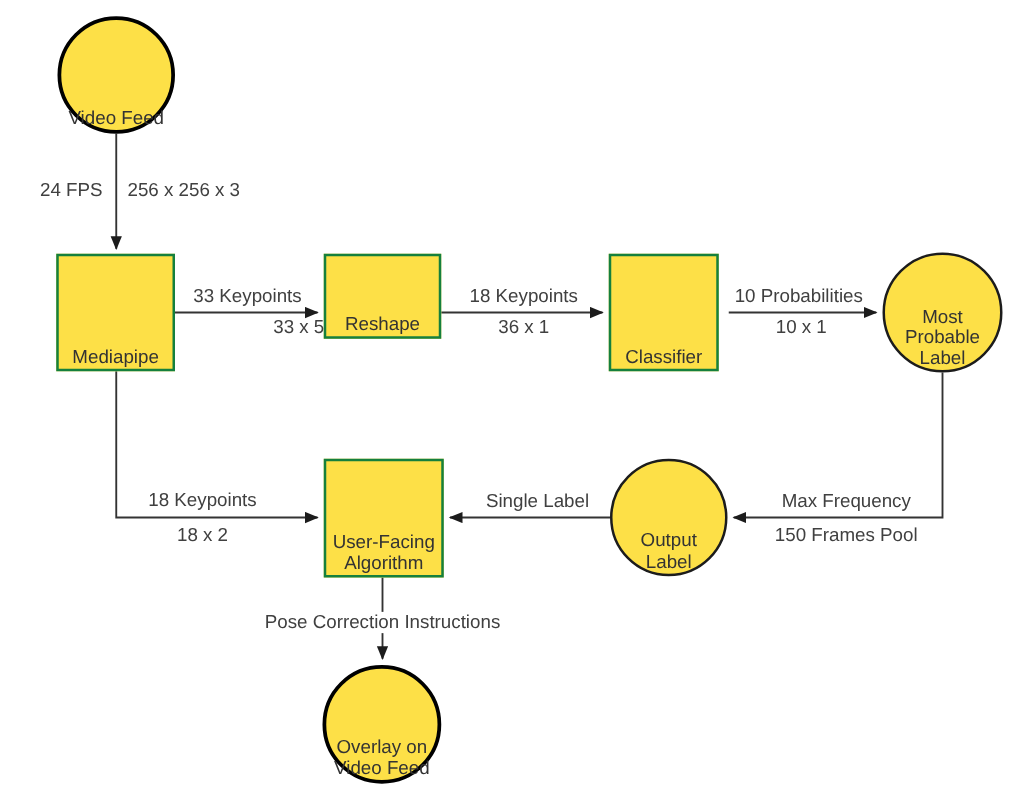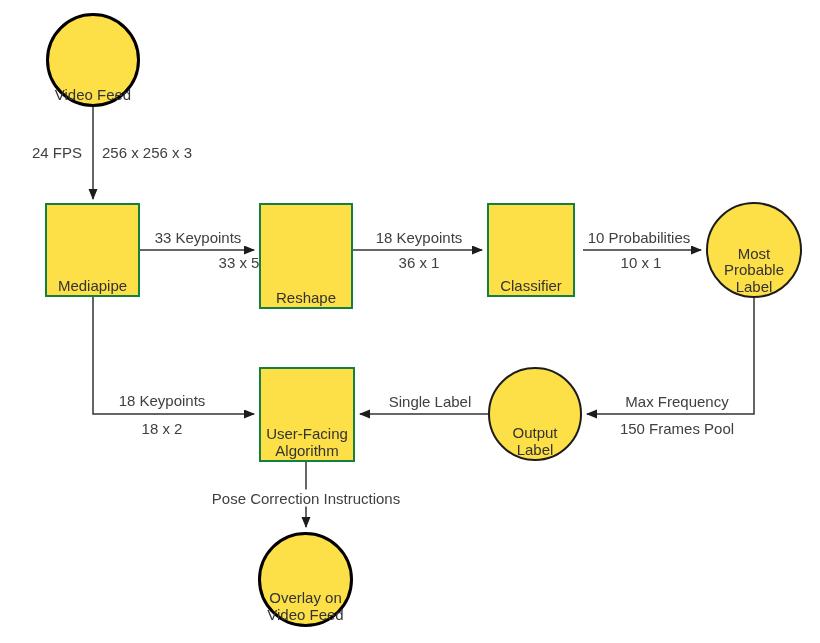--- a/index.html
+++ b/index.html
@@ -78,21 +78,21 @@
   <div class="edge-label on-line" style="left:306px; top:498px;">Pose Correction Instructions</div>
 
   <div class="node circle-node thick" style="left:46px; top:13px; width:94px; height:94px;">
     <span class="lbl" style="width:78px;">Video Feed</span>
   </div>
 
   <div class="node rect-node" style="left:45px; top:203px; width:95px; height:94px;">
     <span class="lbl" style="width:88px;">Mediapipe</span>
   </div>
 
-  <div class="node rect-node" style="left:259px; top:203px; width:94px; height:106px;">
+  <div class="node rect-node" style="left:259px; top:203px; width:94px; height:68px;">
     <span class="lbl" style="width:88px;">Reshape</span>
   </div>
 
   <div class="node rect-node" style="left:487px; top:203px; width:88px; height:94px;">
     <span class="lbl" style="width:88px;">Classifier</span>
   </div>
 
   <div class="node circle-node" style="left:706px; top:202px; width:96px; height:96px;">
     <span class="lbl" style="width:74px;">Most Probable Label</span>
   </div>

